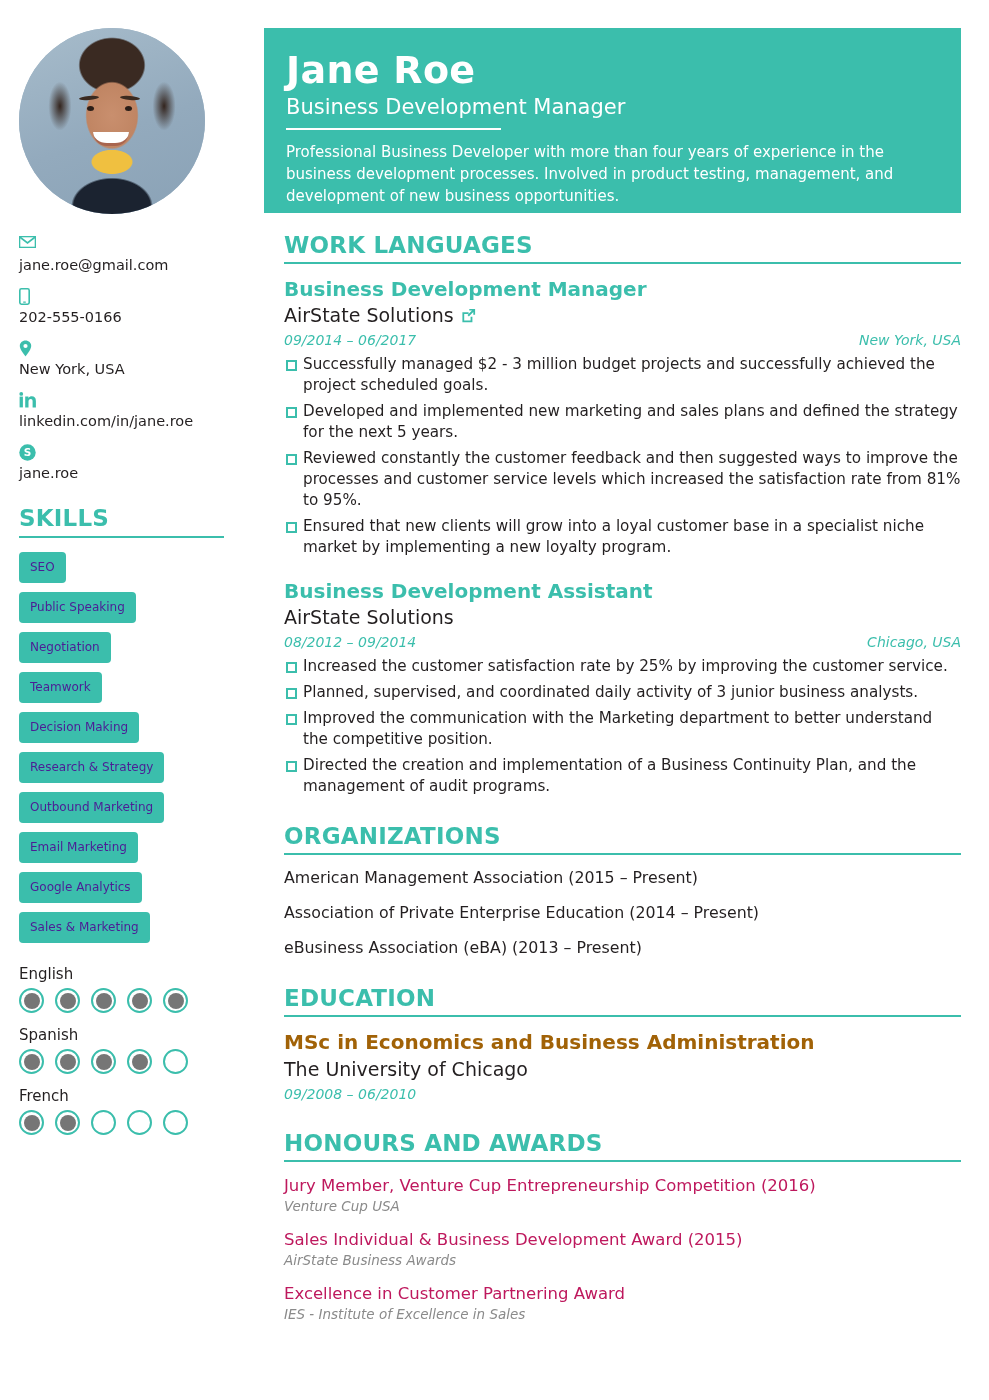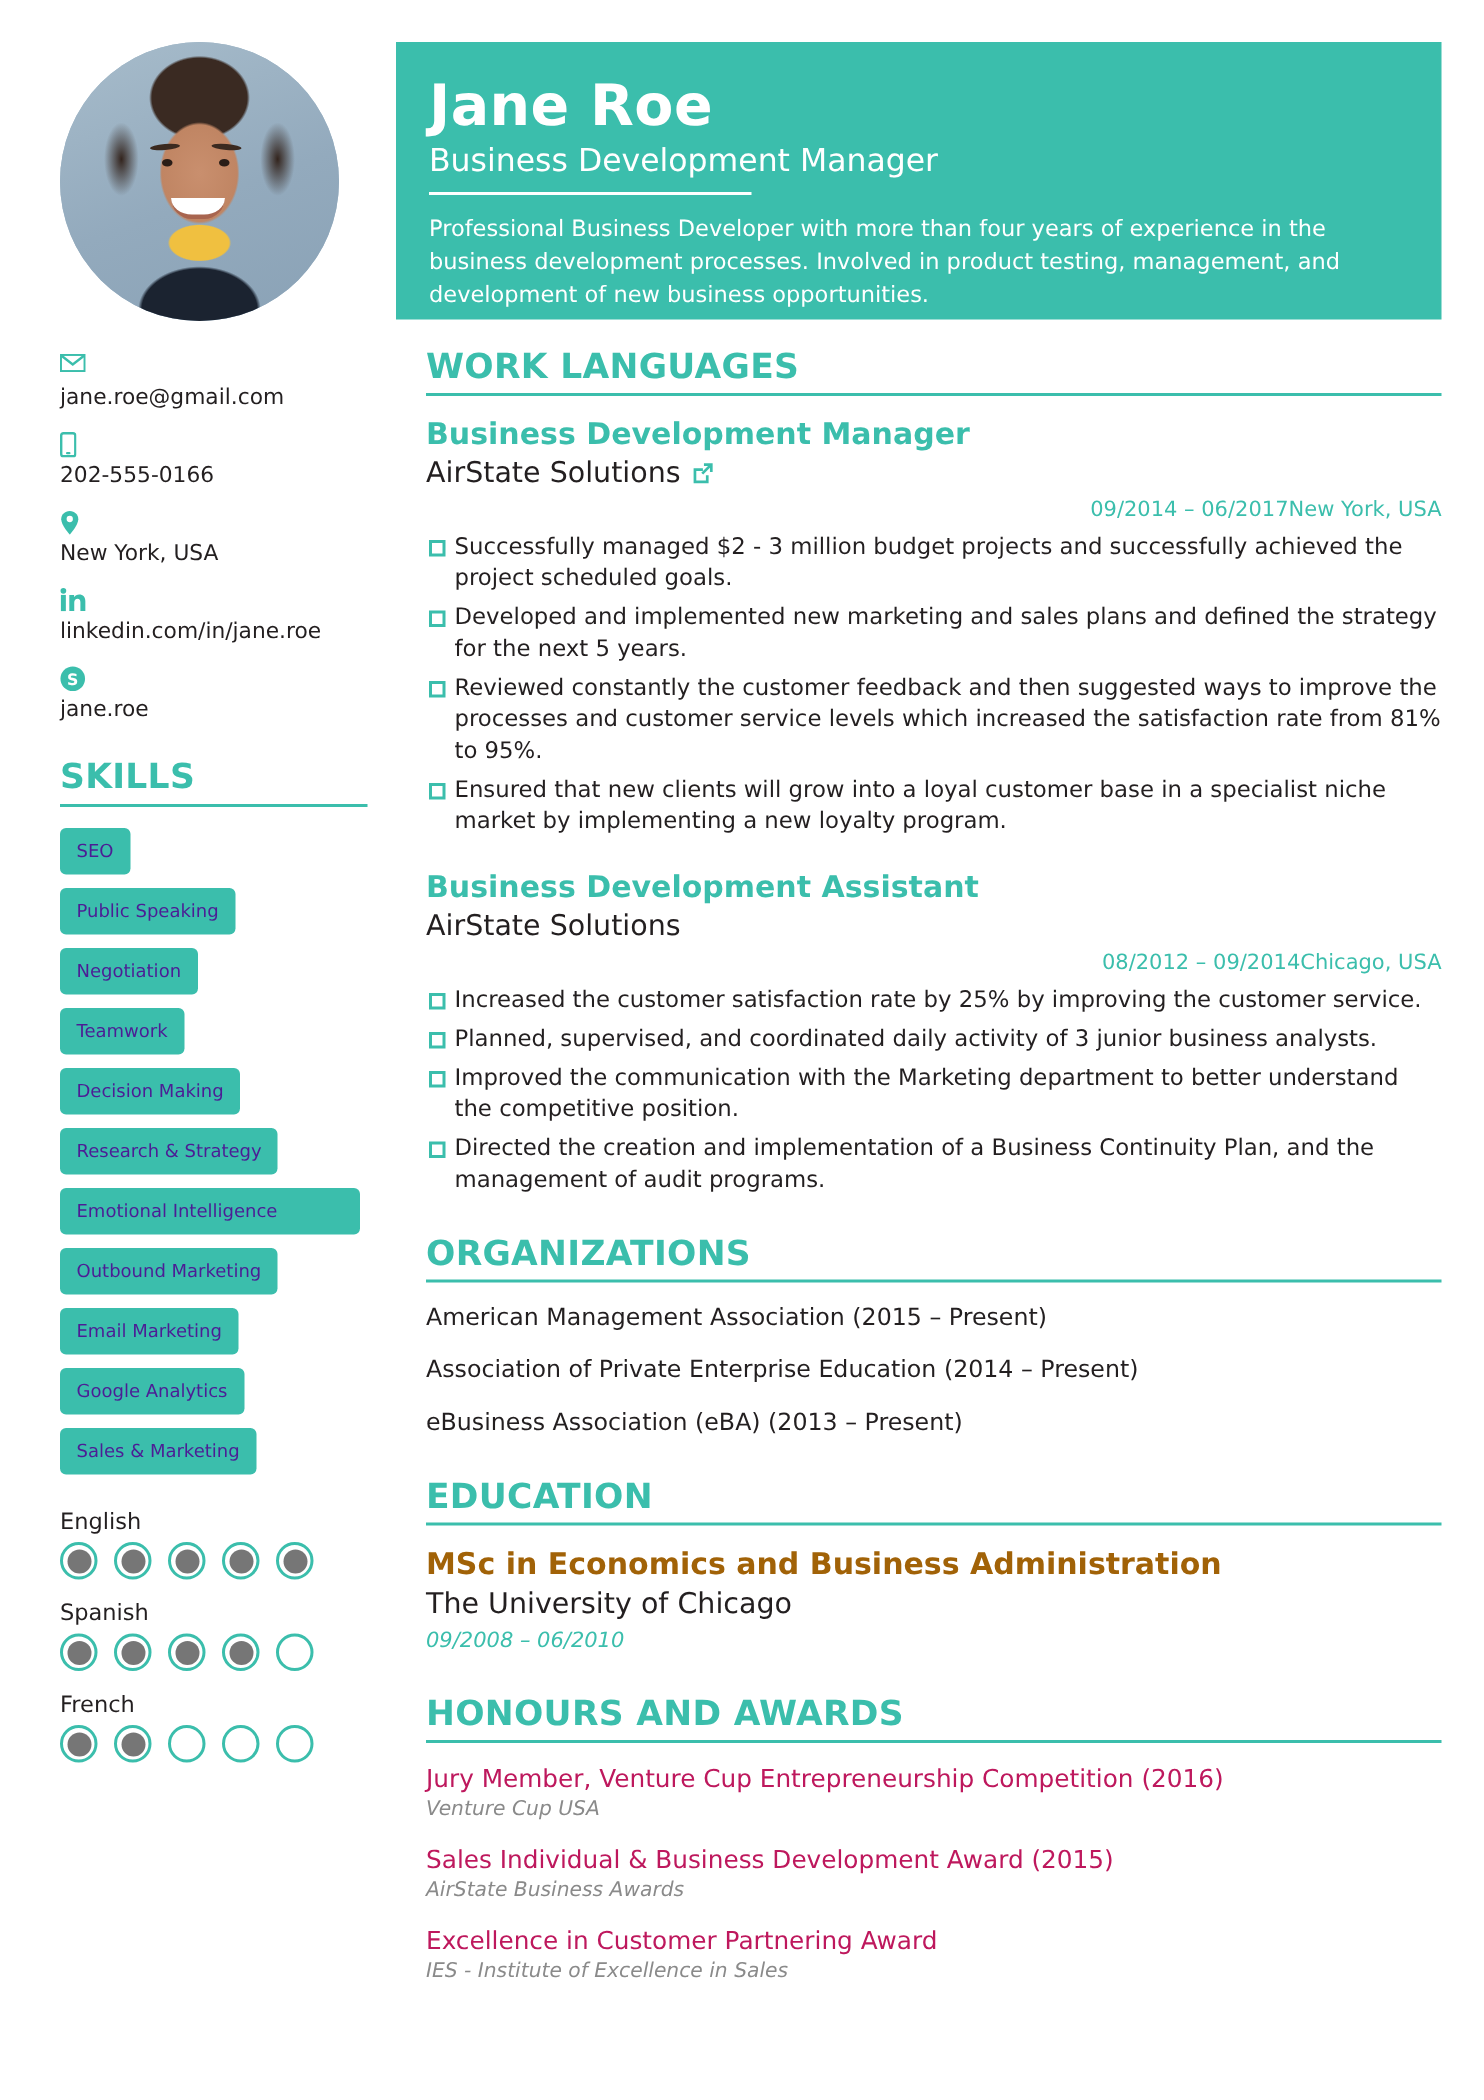--- a/index.html
+++ b/index.html
@@ -19,21 +19,21 @@
     height: 1400px;
     background: #ffffff;
   }
 
   
   .sidebar {
     position: absolute;
     left: 0;
     top: 0;
     width: 264px;
-    padding: 28px 0 0 40px;
+    padding: 28px 0 0 19px;
   }
 
   .avatar-wrap {
     width: 186px;
     height: 186px;
     border-radius: 50%;
     overflow: hidden;
     position: relative;
     background: #9bb4c6;
   }
@@ -214,22 +214,23 @@
     font-size: 19px;
     line-height: 26px;
     color: #231f20;
     display: flex;
     align-items: center;
     gap: 7px;
   }
   .link-icon { display: inline-block; color: #3bbeac; line-height: 0; }
   .job-meta {
     display: flex;
-    justify-content: flex-end;
+    justify-content: space-between;
     font-size: 14px;
+    font-style: italic;
     color: #3bbeac;
     line-height: 20px;
     margin-top: 2px;
     margin-bottom: 4px;
   }
 
   ul.bullets { list-style: none; }
   ul.bullets li {
     position: relative;
     padding-left: 19px;
@@ -362,23 +363,20 @@
     </div>
 
     <div class="side-heading">SKILLS</div>
     <div class="skills">
       <div><span class="skill-pill">SEO</span></div>
       <div><span class="skill-pill">Public Speaking</span></div>
       <div><span class="skill-pill">Negotiation</span></div>
       <div><span class="skill-pill">Teamwork</span></div>
       <div><span class="skill-pill">Decision Making</span></div>
       <div><span class="skill-pill">Research &amp; Strategy</span></div>
-      <div>
-          <span class="skill-pill wide">Emotional Intelligence</span>
-        </div>
       <div><span class="skill-pill">Outbound Marketing</span></div>
       <div><span class="skill-pill">Email Marketing</span></div>
       <div><span class="skill-pill">Google Analytics</span></div>
       <div><span class="skill-pill">Sales &amp; Marketing</span></div>
     </div>
 
     <div class="languages">
 
       <div class="lang-row">
         <div class="lang-name">English</div>

